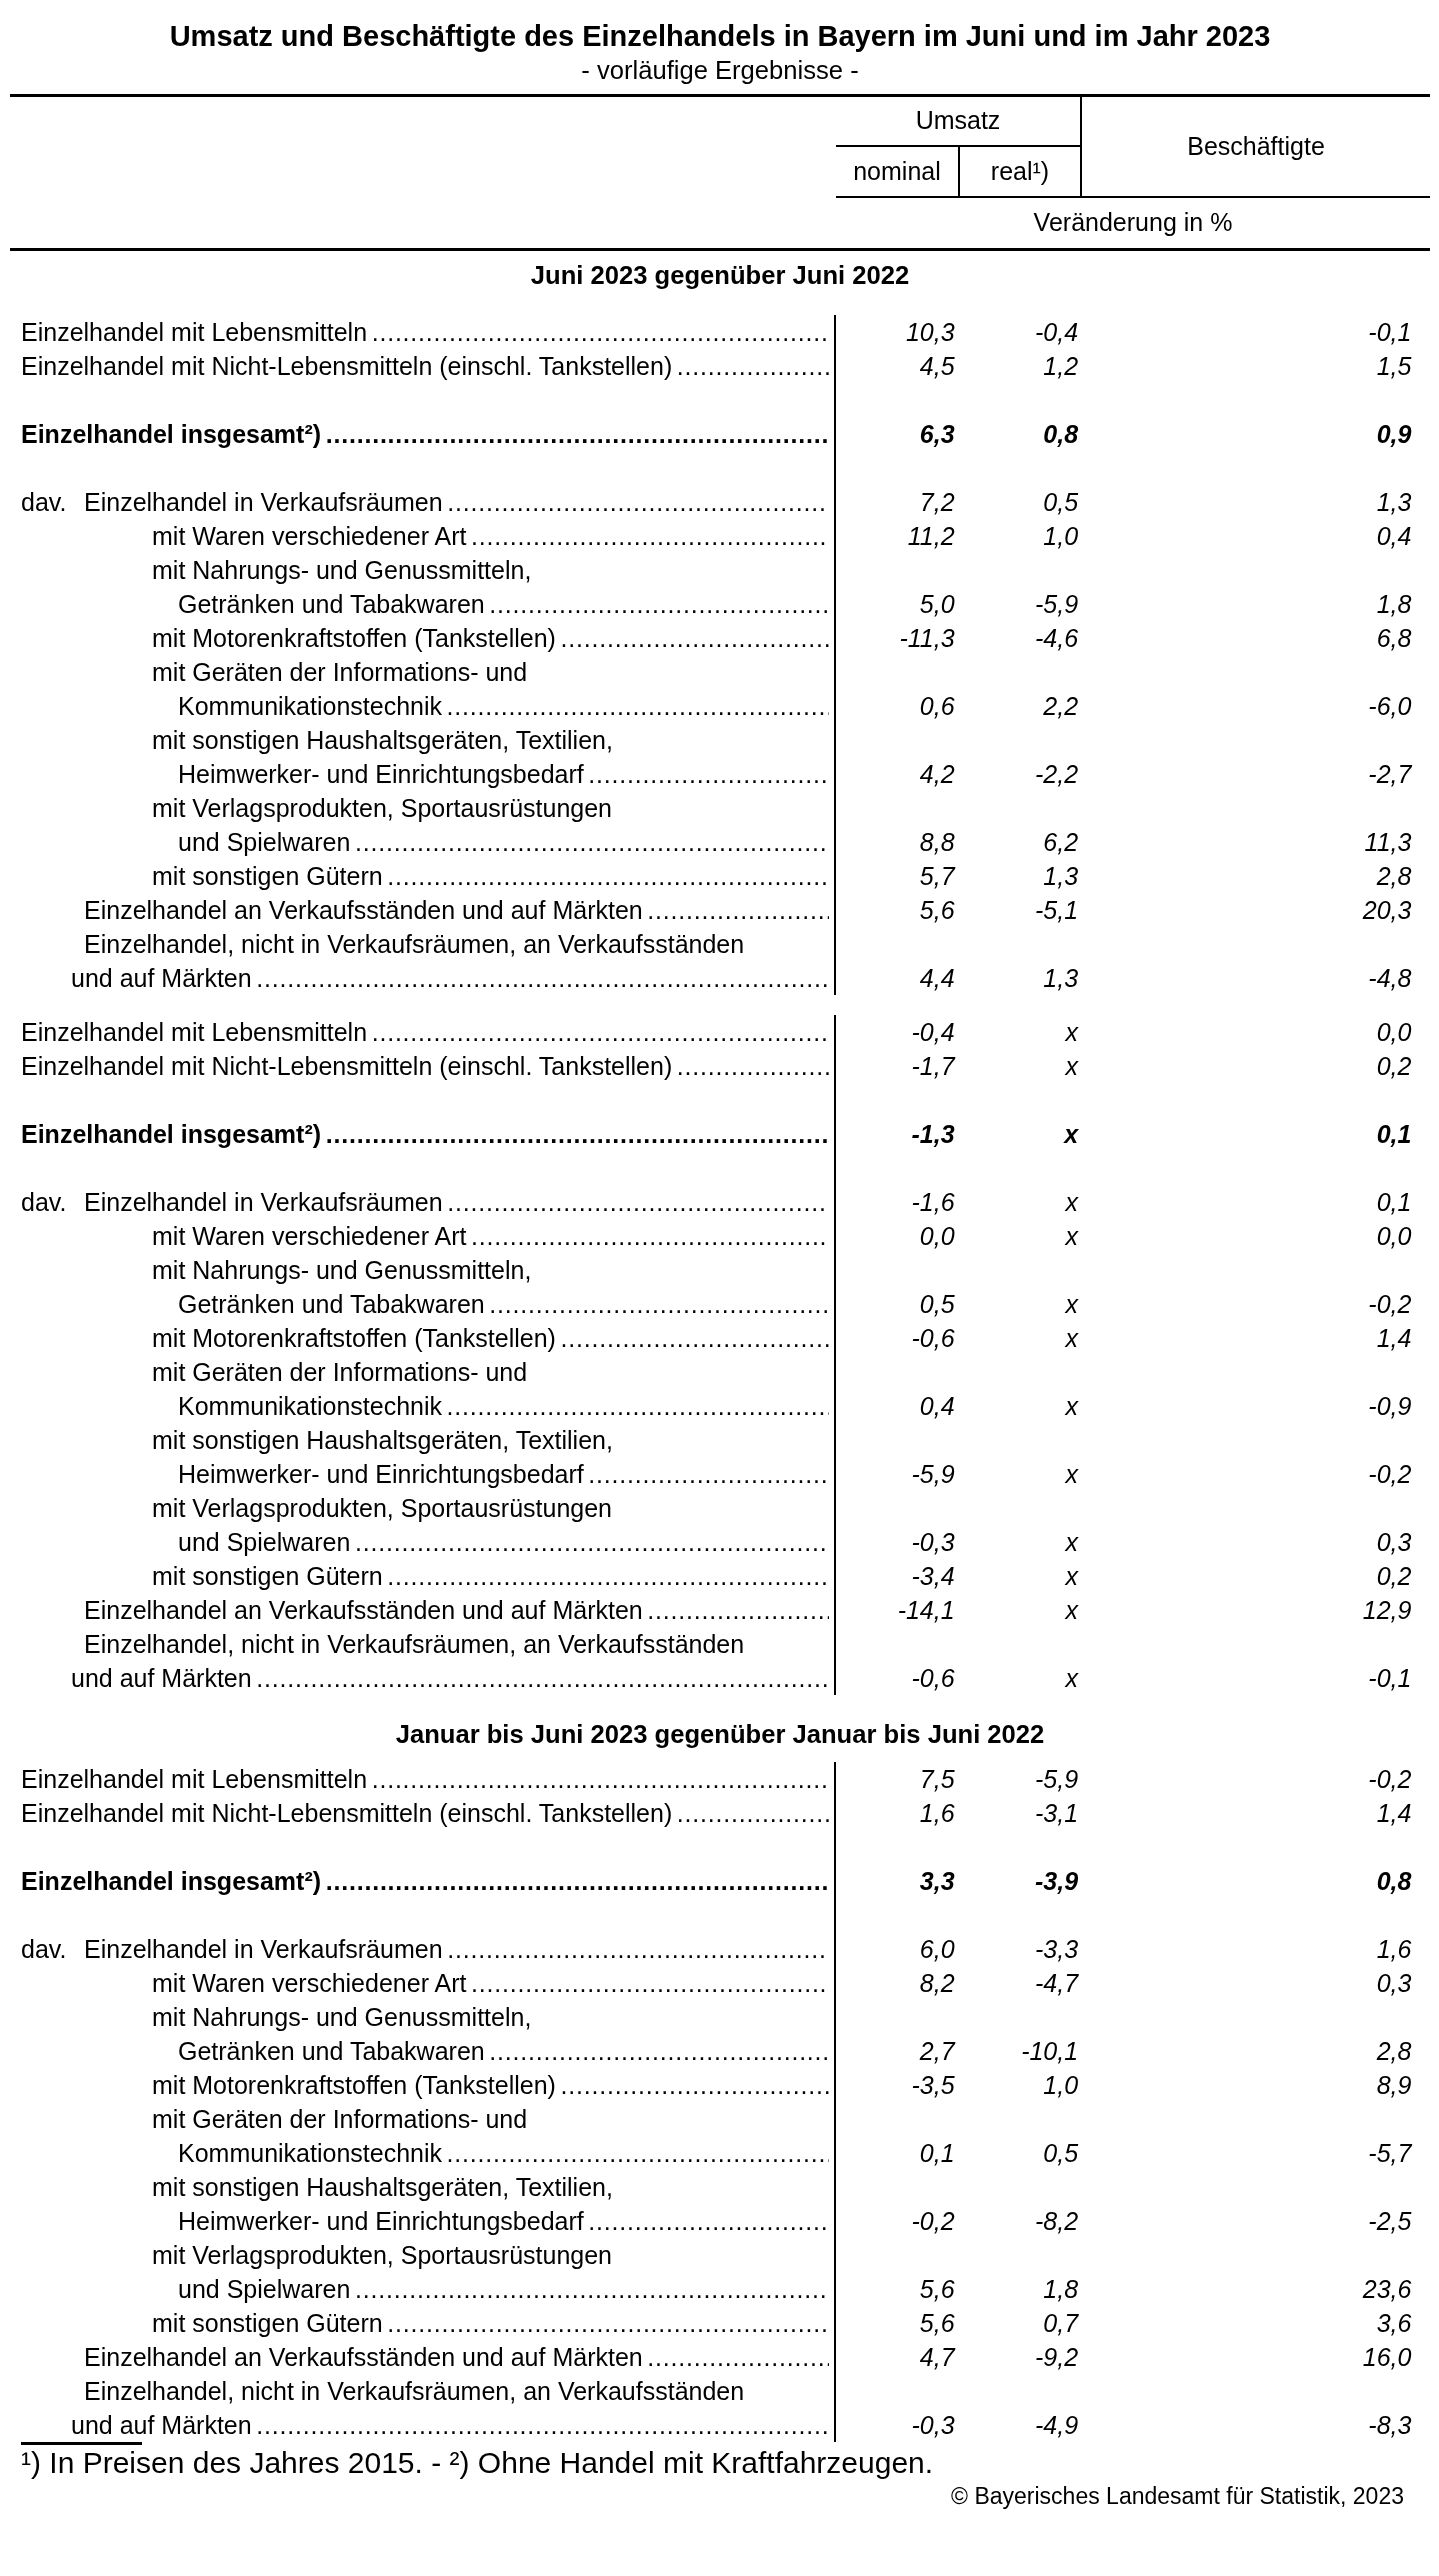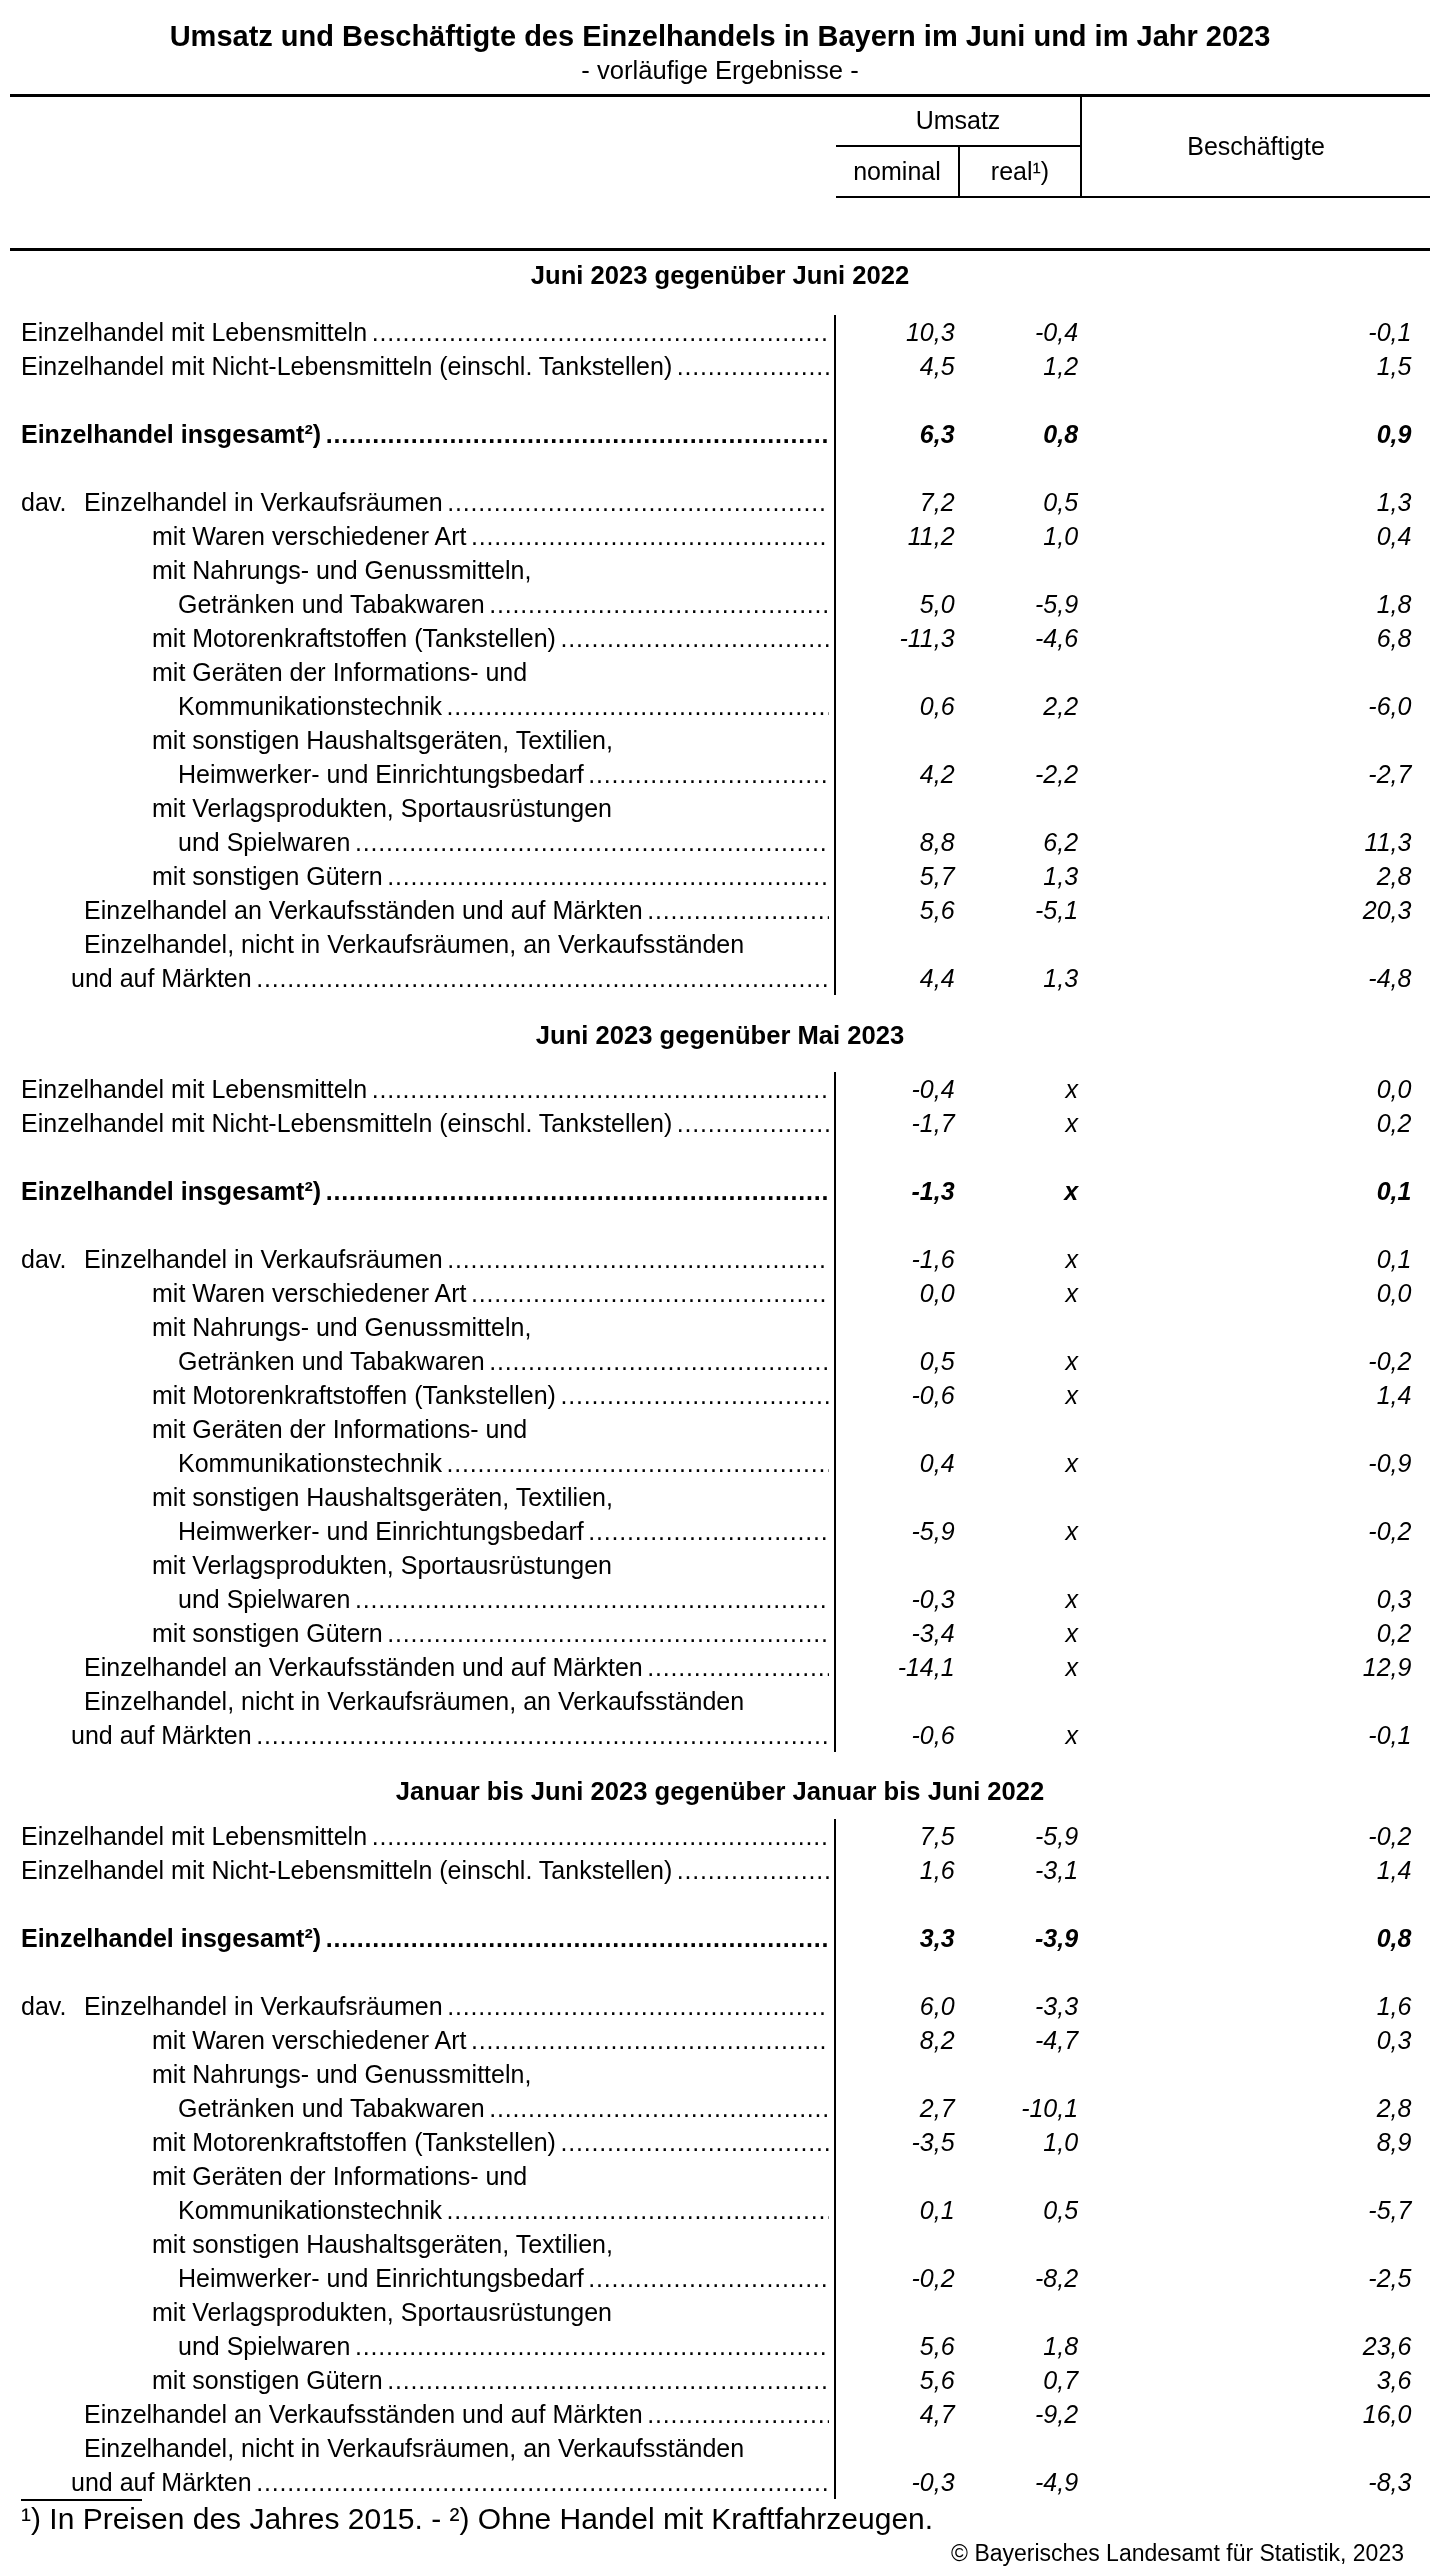--- a/index.html
+++ b/index.html
@@ -53,20 +53,21 @@
 <main class="page">
   <div class="inner">
     <h1 class="title">Umsatz und Beschäftigte des Einzelhandels in Bayern im Juni und im Jahr 2023</h1>
     <div class="subtitle">- vorläufige Ergebnisse -</div>
 
     <div class="thead">
       <div class="cell h-um">Umsatz</div>
       <div class="cell h-be">Beschäftigte</div>
       <div class="cell h-no">nominal</div>
       <div class="cell h-re">real¹)</div>
+      <div class="cell h-vi">Veränderung in %</div>
     </div>
 
     <div id="sections">
         <div class="section s1">
           <div class="sec-head">Juni 2023 gegenüber Juni 2022</div>
           <div class="sec-body">
             <div class="row">
               <div class="c1">
                 <div class="ind main"></div>
                 <div class="lab">Einzelhandel mit Lebensmitteln</div>
@@ -250,21 +251,20 @@
                 <div class="lab">und auf Märkten</div>
                 <div class="leader"></div>
               </div>
               <div class="n nom">4,4</div>
               <div class="n re">1,3</div>
               <div class="n be">-4,8</div>
             </div>
           </div>
         </div>
         <div class="section s2">
-          <div class="sec-head">Juni 2023 gegenüber Mai 2023</div>
           <div class="sec-body">
             <div class="row">
               <div class="c1">
                 <div class="ind main"></div>
                 <div class="lab">Einzelhandel mit Lebensmitteln</div>
                 <div class="leader"></div>
               </div>
               <div class="n nom">-0,4</div>
               <div class="n re">x</div>
               <div class="n be">0,0</div>

